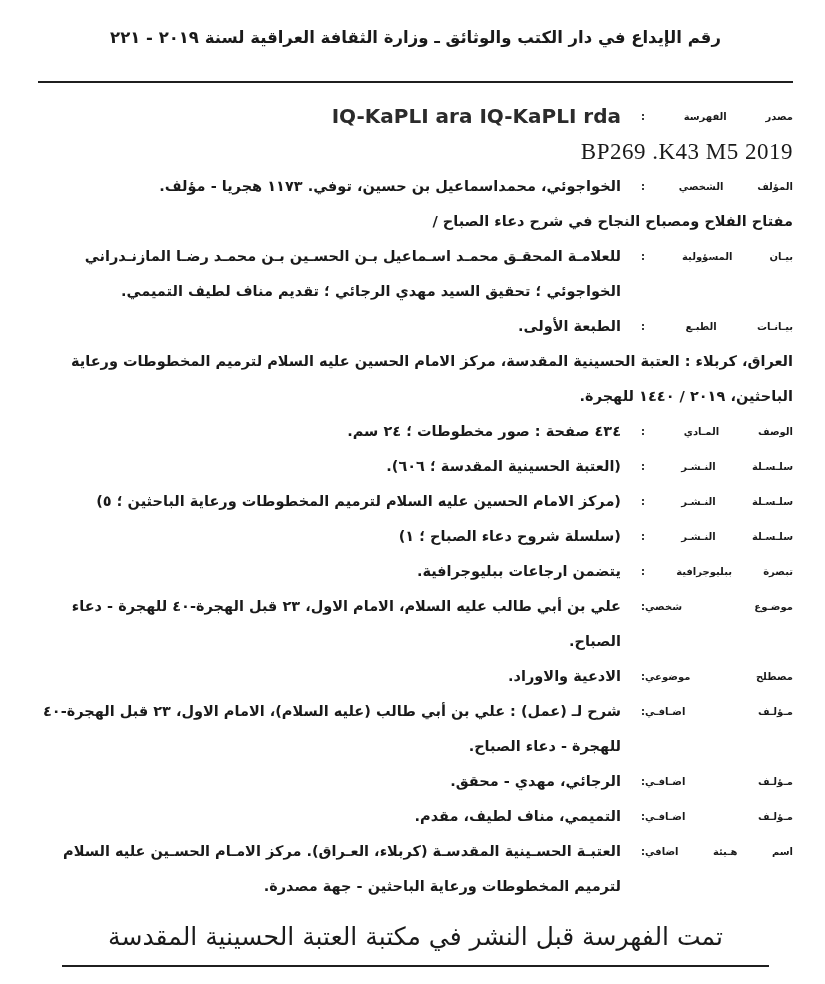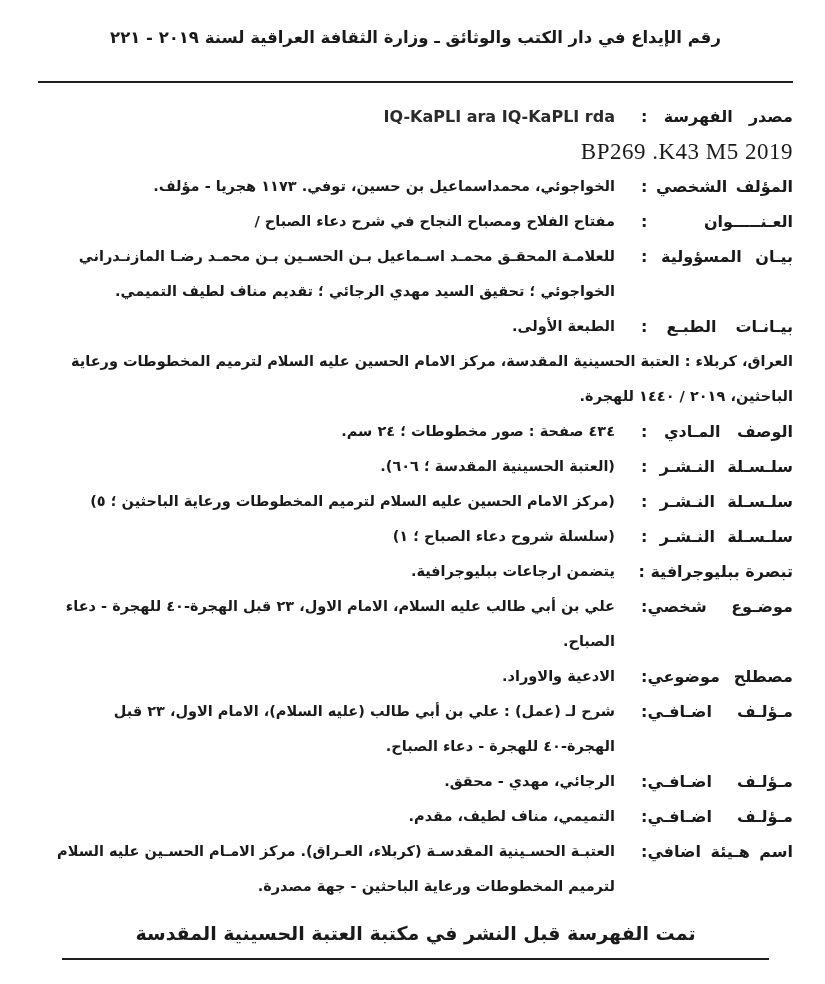--- a/index.html
+++ b/index.html
@@ -38,52 +38,52 @@
   .catalog {
     padding: 16px 0 0 0;
   }
   .row {
     display: flex;
     align-items: flex-start;
   }
   .label {
     flex: 0 0 152px;
     width: 152px;
-    margin-left: 26px;
-    font-size: 16px;
+    margin-left: 20px;
+    font-size: 10px;
     font-weight: bold;
     line-height: 35px;
     text-align: justify;
     text-align-last: justify;
     white-space: nowrap;
   }
   .value {
     flex: 1 1 auto;
     font-size: 14.5px;
     font-weight: bold;
     line-height: 35px;
     text-align: right;
   }
   .value.latin {
     direction: ltr;
     font-weight: bold;
-    font-size: 16px;
+    font-size: 20px;
     color: #2b2b2b;
   }
   .value.lc {
     direction: ltr;
     font-family: "Liberation Serif", "DejaVu Serif", serif;
     font-size: 23px;
     font-weight: normal;
     letter-spacing: 0.5px;
   }
   .cip-footer {
     text-align: center;
-    font-size: 19px;
-    font-weight: bold;
+    font-size: 25px;
+    font-weight: normal;
     margin-top: 18px;
     letter-spacing: 0.2px;
   }
 </style>
 </head>
 <body>
 
 <div class="page">
 
   <div class="deposit-header">رقم الإيداع في دار الكتب والوثائق ـ وزارة الثقافة العراقية لسنة ٢٠١٩ - ٢٢١</div>
@@ -100,21 +100,20 @@
     <div class="row">
       <div class="value lc">BP269 .K43 M5 2019</div>
     </div>
 
     <div class="row">
       <div class="label">المؤلف الشخصي :</div>
       <div class="value">الخواجوئي، محمداسماعيل بن حسين، توفي. ١١٧٣ هجريا - مؤلف.</div>
     </div>
 
     <div class="row">
-      <div class="label">العـنـــــوان :</div>
       <div class="value">مفتاح الفلاح ومصباح النجاح في شرح دعاء الصباح /</div>
     </div>
 
     <div class="row">
       <div class="label">بيـان المسؤولية :</div>
       <div class="value">للعلامـة المحقـق محمـد اسـماعيل بـن الحسـين بـن محمـد رضـا المازنـدراني الخواجوئي ؛ تحقيق السيد مهدي الرجائي ؛ تقديم مناف لطيف التميمي.</div>
     </div>
 
     <div class="row">
       <div class="label">بيـانـات الطبـع :</div>

